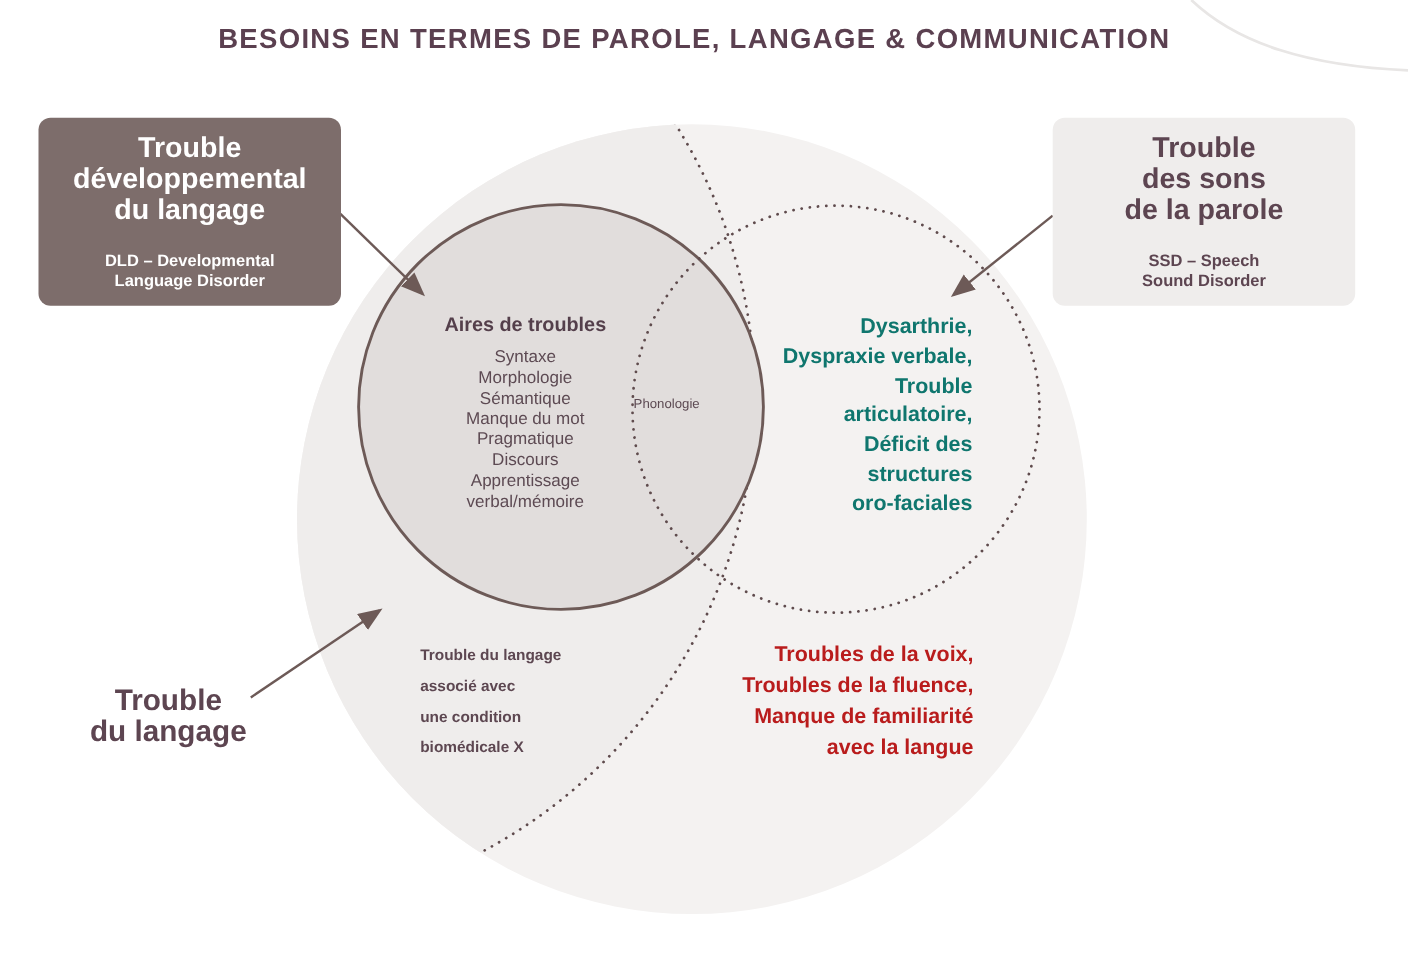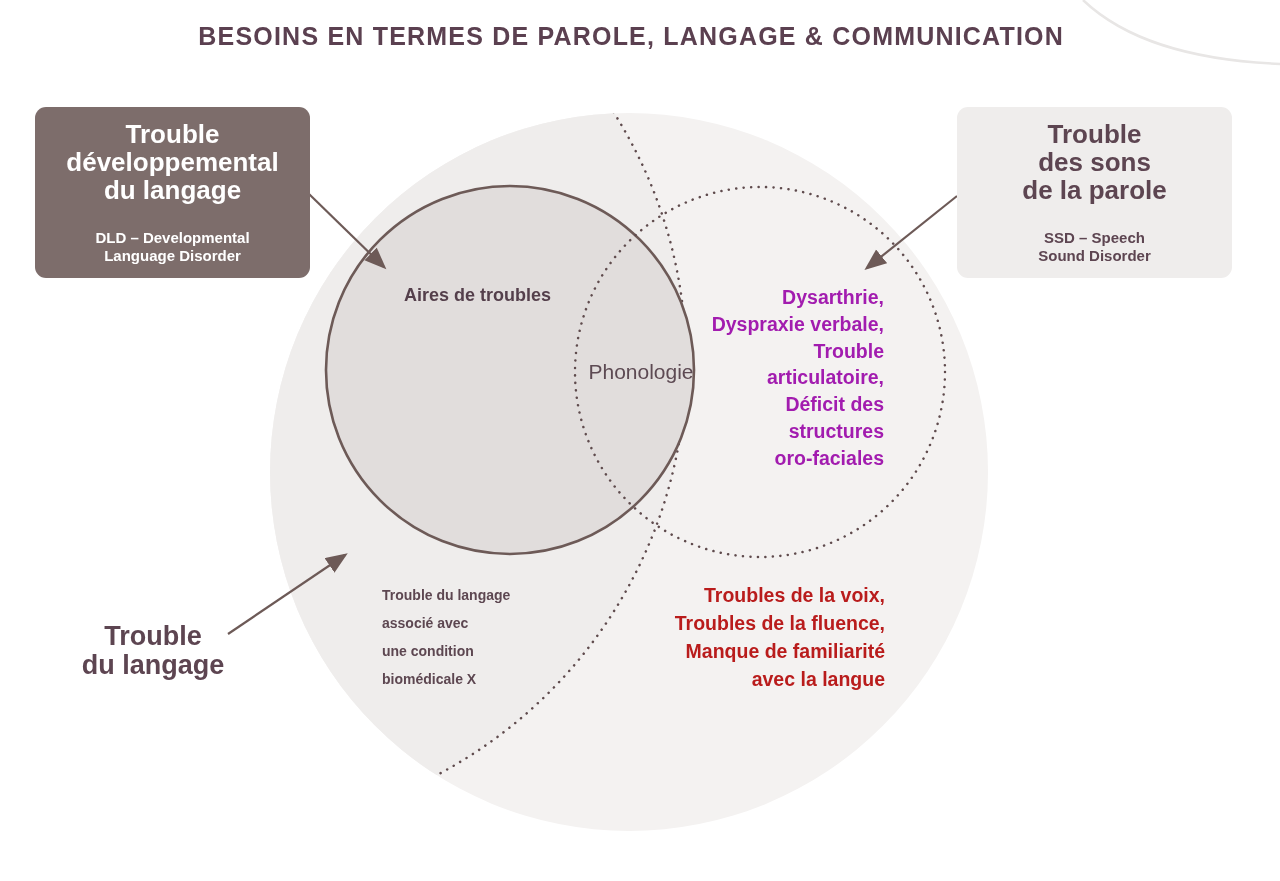--- a/index.html
+++ b/index.html
@@ -20,22 +20,22 @@
     display:flex;flex-direction:column;justify-content:center;align-items:center;
     text-align:center;
   }
   .label-box .box-title{font-size:26px;line-height:28px;font-weight:700;}
   .label-box .box-subtitle{font-size:15px;line-height:18px;font-weight:600;margin-top:25px;}
   .box-dld{left:35px;top:107px;background:#7d6d6b;color:#ffffff;}
   .box-ssd{left:957px;top:107px;background:#efedec;color:#5d4551;}
   .aires-block{left:381px;top:285px;text-align:center;margin-left:23px;}
   .aires-heading{font-size:18px;font-weight:700;color:#543f4b;}
   .aires-list{margin-top:10px;font-size:15.5px;line-height:18.8px;color:#5d4a53;}
-  .overlap-label{left:576px;top:360px;width:130px;text-align:center;font-size:21px;color:#5d4a53;}
-  .speech-list{right:396px;top:284px;text-align:right;font-size:19.5px;line-height:26.8px;font-weight:700;color:#a21caf;}
+  .overlap-label{left:576px;top:360px;width:130px;text-align:left;font-size:12px;color:#5d4a53;}
+  .speech-list{right:396px;top:284px;text-align:right;font-size:19.5px;line-height:26.8px;font-weight:700;color:#0f766e;}
   .assoc-block{left:382px;top:581px;text-align:left;font-size:14px;line-height:28px;font-weight:700;color:#5d4751;}
   .other-block{right:395px;top:581px;text-align:right;font-size:19.5px;line-height:28px;font-weight:700;color:#b91c1c;}
   .language-label{left:33px;top:622px;width:240px;text-align:center;
     font-size:27px;line-height:29px;font-weight:700;color:#5d4551;}
 </style>
 </head>
 <body>
 
 <svg id="diagram-svg" width="1280" height="881" viewBox="0 0 1280 881">
   <defs>
@@ -72,20 +72,21 @@
   <div class="box-subtitle">DLD – Developmental<br>Language Disorder</div>
 </div>
 
 <div class="abs label-box box-ssd">
   <div class="box-title">Trouble<br>des sons<br>de la parole</div>
   <div class="box-subtitle">SSD – Speech<br>Sound Disorder</div>
 </div>
 
 <div class="abs aires-block">
   <div class="aires-heading">Aires de troubles</div>
+  <div class="aires-list">Syntaxe<br>Morphologie<br>Sémantique<br>Manque du mot<br>Pragmatique<br>Discours<br>Apprentissage<br>verbal/mémoire</div>
 </div>
 
 <div class="abs overlap-label">Phonologie</div>
 
 <div class="abs speech-list">Dysarthrie,<br>Dyspraxie verbale,<br>Trouble<br>articulatoire,<br>Déficit des<br>structures<br>oro-faciales</div>
 
 <div class="abs assoc-block">Trouble du langage<br>associé avec<br>une condition<br>biomédicale X</div>
 
 <div class="abs other-block">Troubles de la voix,<br>Troubles de la fluence,<br>Manque de familiarité<br>avec la langue</div>
 

